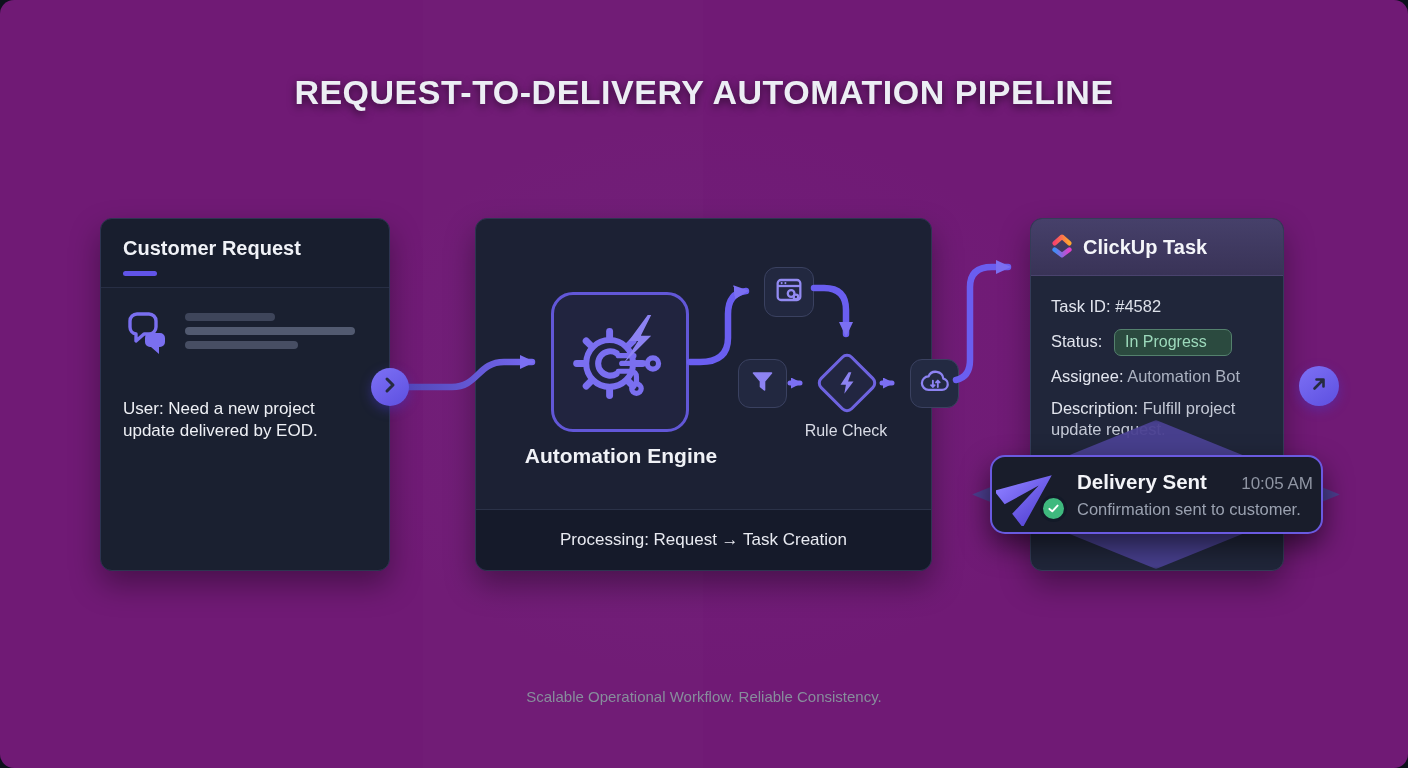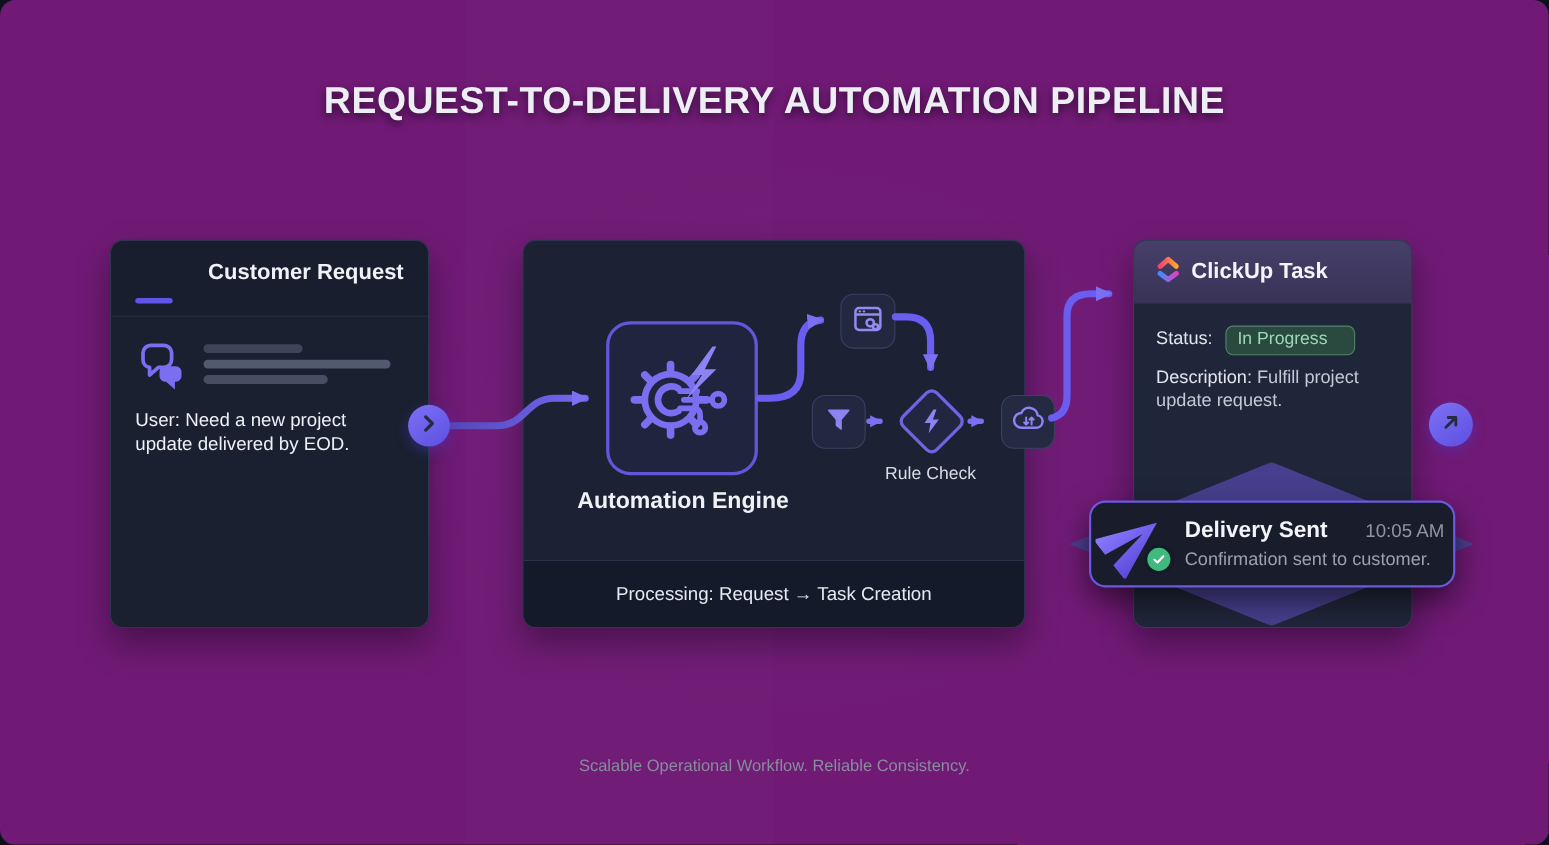--- a/index.html
+++ b/index.html
@@ -19,31 +19,31 @@
     font-size:34px;font-weight:bold;letter-spacing:0.5px;color:#eceef4;
     text-shadow:0 3px 8px rgba(0,0,0,0.55);}
   .subtitle{position:absolute;left:0;top:121px;width:1408px;text-align:center;
     font-size:22px;color:#b9bec9;}
 
   
   .card{position:absolute;border-radius:12px;border:1px solid #2d3550;
     background:#1a2031;box-shadow:0 14px 30px rgba(0,0,0,0.35);}
   .card1{left:100px;top:218px;width:290px;height:353px;background:#181e2e;}
   .card1-header{padding:18px 22px 0 22px;height:69px;border-bottom:1px solid #272e44;}
-  .card1-title{font-size:20px;font-weight:bold;color:#f0f2f7;text-align:right;}
+  .card1-title{font-size:20px;font-weight:bold;color:#f0f2f7;}
   .accent-bar{width:34px;height:5px;border-radius:3px;background:#6154e8;margin-top:11px;}
   .card1-body{padding:22px 22px 0 22px;background:rgba(255,255,255,0.013);
     height:282px;border-radius:0 0 12px 12px;}
   .chat-row{display:flex;align-items:flex-start;}
   .skel{margin-left:14px;margin-top:3px;flex:1;}
   .skel-line{height:8px;border-radius:4px;margin-bottom:6px;}
   .skel-1{width:90px;background:#3e455a;}
   .skel-2{width:170px;background:#525a70;}
   .skel-3{width:113px;background:#474e63;}
-  .card1-msg{margin-top:8px;font-size:17px;line-height:1.28;color:#eef0f5;width:205px;}
+  .card1-msg{margin-top:36px;font-size:17px;line-height:1.28;color:#eef0f5;width:205px;}
 
   .card2{left:475px;top:218px;width:457px;height:353px;background:#1c2134;}
   .engine-box{position:absolute;left:75px;top:73px;width:138px;height:140px;
     border:3px solid #6257d8;border-radius:22px;background:rgba(98,87,216,0.07);
     display:flex;align-items:center;justify-content:center;}
   .engine-label{position:absolute;left:0;top:225px;width:290px;text-align:center;
     font-size:21px;font-weight:bold;color:#f0f2f7;}
   .mini-box{position:absolute;border:1px solid #3a4160;border-radius:12px;
     background:#222840;display:flex;align-items:center;justify-content:center;}
   .box-window{left:288px;top:48px;width:50px;height:50px;}
@@ -223,23 +223,31 @@
                 <stop offset="1" stop-color="#e040c8"></stop>
             </linearGradient>
           </defs>
           <path d="M4,11.5 L12,4.5 L20,11.5" fill="none" stroke="url(#cu1)" stroke-width="5" stroke-linecap="round" stroke-linejoin="round"></path>
           <path d="M4,18.5 L12,24.5 L20,18.5" fill="none" stroke="url(#cu2)" stroke-width="5" stroke-linecap="round" stroke-linejoin="round"></path>
         </svg>
       </span>
       <span class="card3-title">ClickUp Task</span>
     </div>
     <div class="card3-body">
+      <div class="row">
+        <span class="lbl">Task ID:</span>
+        <span class="val">#4582</span>
+      </div>
       <div class="row" style="margin-bottom:10px;">
         <span class="lbl">Status:</span>
         <span class="badge">In Progress</span>
+      </div>
+      <div class="row">
+        <span class="lbl">Assignee:</span>
+        <span class="val-dim">Automation Bot</span>
       </div>
       <div class="row" style="width:214px;">
         <span class="lbl">Description:</span>
         <span class="desc-val">Fulfill project update request.</span>
       </div>
     </div>
   </div>
 
   <div class="notif-glow"></div>
   <div class="notif">

